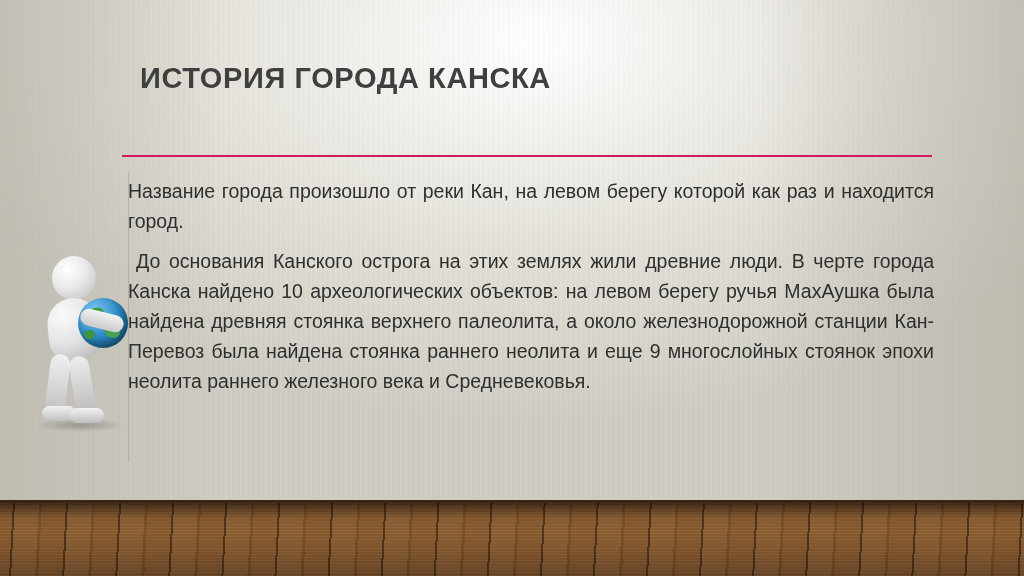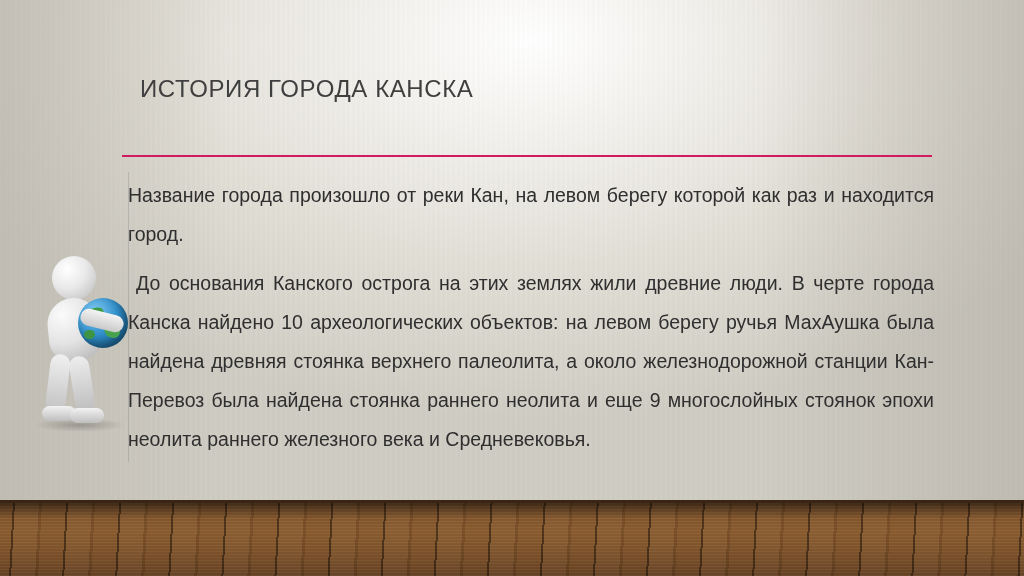--- a/index.html
+++ b/index.html
@@ -88,27 +88,26 @@
     width: 1024px;
     height: 3px;
     background: #3a2413;
   }
 
   
   .title {
     position: absolute;
     left: 140px;
     top: 62px;
-    font-size: 24px;
+    font-size: 29px;
     letter-spacing: 0.6px;
     color: #3f3f3f;
-    font-weight: normal;
+    font-weight: bold;
     text-transform: uppercase;
     white-space: nowrap;
-    margin-top: 13px;
   }
   .title-rule {
     position: absolute;
     left: 122px;
     top: 155px;
     width: 810px;
     height: 2px;
     background: #d21b5e;
   }
   
@@ -121,21 +120,21 @@
     background: rgba(150,150,150,0.45);
   }
 
   .body-text {
     position: absolute;
     left: 128px;
     top: 176px;
     width: 806px;
     color: #2f2f2f;
     font-size: 19.5px;
-    line-height: 39px;
+    line-height: 30px;
   }
   .para {
     margin: 0 0 10px 0;
     text-align: justify;
     text-justify: inter-word;
   }
   .para.p2 {
     text-indent: 8px;
     margin-bottom: 13px;
   }

